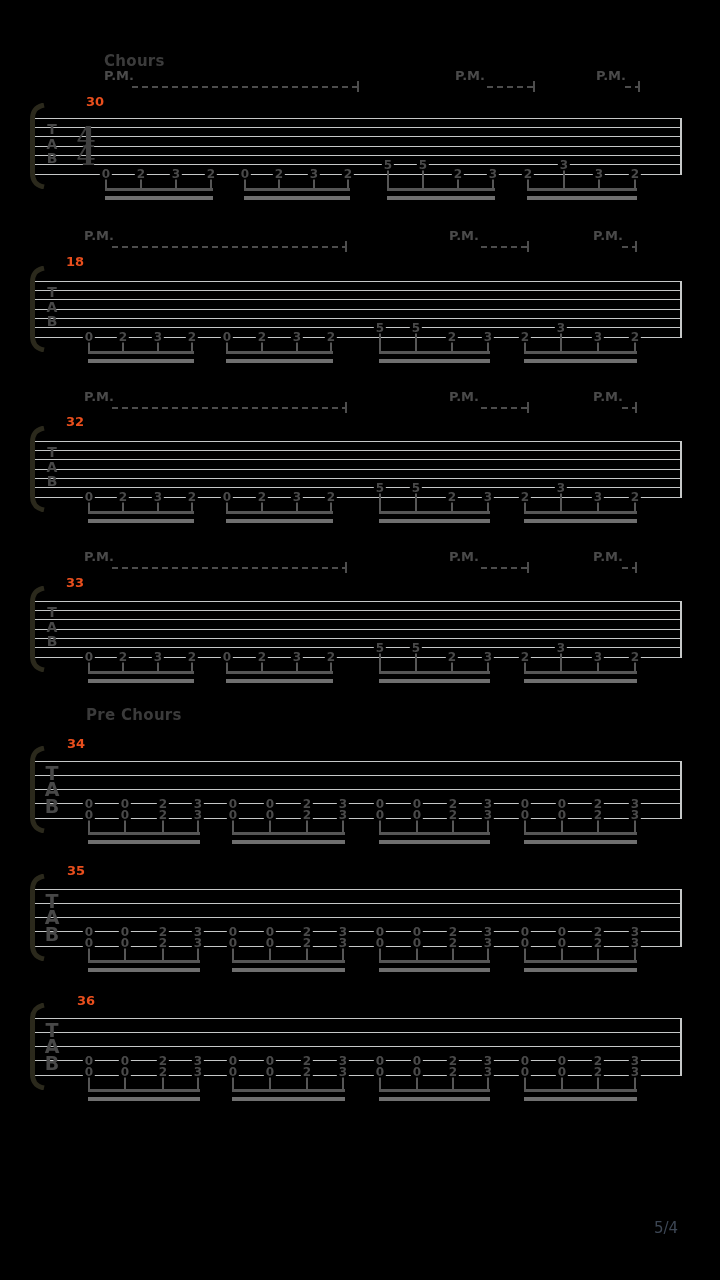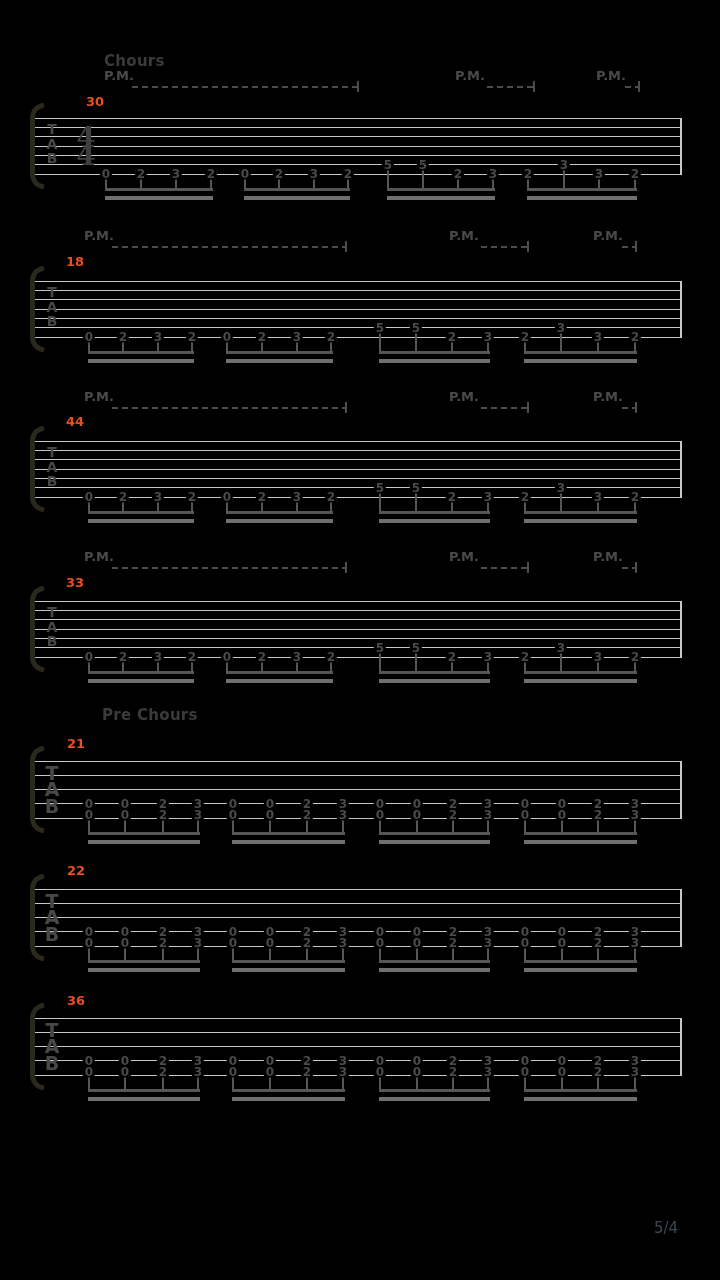--- a/index.html
+++ b/index.html
@@ -21,21 +21,21 @@
   .beam1{position:absolute;height:3px;background:#565656;z-index:2;}
   .beam2{position:absolute;height:4px;background:#6f6f6f;z-index:2;}
   .page-indicator{position:absolute;font-size:15px;color:#3d4755;width:52px;text-align:center;}
   .bracket{position:absolute;z-index:2;}
 </style>
 </head>
 <body>
 
 <div class="page" id="page">
   <div class="section-label" style="left:104px;top:52px;">Chours</div>
-  <div class="section-label" style="left:86px;top:706px;margin-left:16px;">Pre Chours</div>
+  <div class="section-label" style="left:86px;top:706px;">Pre Chours</div>
   <div class="page-indicator" style="left:640px;top:1219px;">5/4</div>
 <div class="pm-label" style="left: 104px; top: 69px;">P.M.</div>
     <div class="pm-dash" style="left: 132px; top: 86px; width: 225px;"></div>
     <div class="pm-tick" style="left: 357px; top: 81px;"></div>
     <div class="pm-label" style="left: 455px; top: 69px;">P.M.</div>
     <div class="pm-dash" style="left: 487px; top: 86px; width: 46px;"></div>
     <div class="pm-tick" style="left: 533px; top: 81px;"></div>
     <div class="pm-label" style="left: 596px; top: 69px;">P.M.</div>
     <div class="pm-dash" style="left: 625px; top: 86px; width: 13px;"></div>
     <div class="pm-tick" style="left: 638px; top: 81px;"></div>
@@ -182,21 +182,21 @@
       <path d="M17 2 C8 4,5.5 9,5.5 16 L5.5 70 C5.5 77,8 82,17 84" stroke="#2b291c" stroke-width="5" fill="none"></path>
     </svg>
     <div class="staff-line" style="left: 34px; top: 440.5px; width: 646px;"></div>
     <div class="staff-line" style="left: 34px; top: 449.833px; width: 646px;"></div>
     <div class="staff-line" style="left: 34px; top: 459.167px; width: 646px;"></div>
     <div class="staff-line" style="left: 34px; top: 468.5px; width: 646px;"></div>
     <div class="staff-line" style="left: 34px; top: 477.833px; width: 646px;"></div>
     <div class="staff-line" style="left: 34px; top: 487.167px; width: 646px;"></div>
     <div class="staff-line" style="left: 34px; top: 496.5px; width: 646px;"></div>
     <div class="barline" style="left: 680px; top: 440.5px; height: 57px;"></div>
-    <div class="measure-number" style="left: 66px; top: 416px;">44</div>
+    <div class="measure-number" style="left: 66px; top: 416px;">32</div>
     <div class="clef-letter" style="left: 52px; top: 452px; font-size: 14px;">T</div>
     <div class="clef-letter" style="left: 52px; top: 466.5px; font-size: 14px;">A</div>
     <div class="clef-letter" style="left: 52px; top: 481px; font-size: 14px;">B</div>
     <div class="fret" style="left: 89px; top: 497px;">0</div>
     <div class="stem" style="left: 88.25px; top: 502px; height: 12px;"></div>
     <div class="fret" style="left: 123px; top: 497px;">2</div>
     <div class="stem" style="left: 122.25px; top: 502px; height: 12px;"></div>
     <div class="fret" style="left: 158px; top: 497px;">3</div>
     <div class="stem" style="left: 157.25px; top: 502px; height: 12px;"></div>
     <div class="fret" style="left: 192px; top: 497px;">2</div>
@@ -290,21 +290,21 @@
     <div class="beam2" style="left: 524px; top: 678.5px; width: 113px;"></div>
     <svg width="22" height="87" class="bracket" style="left: 27px; top: 746px;">
       <path d="M17 2 C8 4,5.5 9,5.5 16 L5.5 71 C5.5 78,8 83,17 85" stroke="#2b291c" stroke-width="5" fill="none"></path>
     </svg>
     <div class="staff-line" style="left: 34px; top: 760.5px; width: 646px;"></div>
     <div class="staff-line" style="left: 34px; top: 774.75px; width: 646px;"></div>
     <div class="staff-line" style="left: 34px; top: 789px; width: 646px;"></div>
     <div class="staff-line" style="left: 34px; top: 803.25px; width: 646px;"></div>
     <div class="staff-line" style="left: 34px; top: 817.5px; width: 646px;"></div>
     <div class="barline" style="left: 680px; top: 760.5px; height: 58px;"></div>
-    <div class="measure-number" style="left: 67px; top: 738px;">21</div>
+    <div class="measure-number" style="left: 67px; top: 738px;">34</div>
     <div class="clef-letter" style="left: 52px; top: 773px; font-size: 19px;">T</div>
     <div class="clef-letter" style="left: 52px; top: 789px; font-size: 19px;">A</div>
     <div class="clef-letter" style="left: 52px; top: 805.5px; font-size: 19px;">B</div>
     <div class="fret" style="left: 89px; top: 803.75px;">0</div>
     <div class="fret" style="left: 89px; top: 815px;">0</div>
     <div class="stem" style="left: 88.25px; top: 820px; height: 15px;"></div>
     <div class="fret" style="left: 125px; top: 803.75px;">0</div>
     <div class="fret" style="left: 125px; top: 815px;">0</div>
     <div class="stem" style="left: 124.25px; top: 820px; height: 15px;"></div>
     <div class="fret" style="left: 163px; top: 803.75px;">2</div>
@@ -359,21 +359,21 @@
     <div class="beam2" style="left: 524px; top: 839.5px; width: 113px;"></div>
     <svg width="22" height="87" class="bracket" style="left: 27px; top: 874px;">
       <path d="M17 2 C8 4,5.5 9,5.5 16 L5.5 71 C5.5 78,8 83,17 85" stroke="#2b291c" stroke-width="5" fill="none"></path>
     </svg>
     <div class="staff-line" style="left: 34px; top: 888.5px; width: 646px;"></div>
     <div class="staff-line" style="left: 34px; top: 902.75px; width: 646px;"></div>
     <div class="staff-line" style="left: 34px; top: 917px; width: 646px;"></div>
     <div class="staff-line" style="left: 34px; top: 931.25px; width: 646px;"></div>
     <div class="staff-line" style="left: 34px; top: 945.5px; width: 646px;"></div>
     <div class="barline" style="left: 680px; top: 888.5px; height: 58px;"></div>
-    <div class="measure-number" style="left: 67px; top: 865px;">22</div>
+    <div class="measure-number" style="left: 67px; top: 865px;">35</div>
     <div class="clef-letter" style="left: 52px; top: 901px; font-size: 19px;">T</div>
     <div class="clef-letter" style="left: 52px; top: 917px; font-size: 19px;">A</div>
     <div class="clef-letter" style="left: 52px; top: 933.5px; font-size: 19px;">B</div>
     <div class="fret" style="left: 89px; top: 931.75px;">0</div>
     <div class="fret" style="left: 89px; top: 943px;">0</div>
     <div class="stem" style="left: 88.25px; top: 948px; height: 15px;"></div>
     <div class="fret" style="left: 125px; top: 931.75px;">0</div>
     <div class="fret" style="left: 125px; top: 943px;">0</div>
     <div class="stem" style="left: 124.25px; top: 948px; height: 15px;"></div>
     <div class="fret" style="left: 163px; top: 931.75px;">2</div>
@@ -428,21 +428,21 @@
     <div class="beam2" style="left: 524px; top: 967.5px; width: 113px;"></div>
     <svg width="22" height="87" class="bracket" style="left: 27px; top: 1003px;">
       <path d="M17 2 C8 4,5.5 9,5.5 16 L5.5 71 C5.5 78,8 83,17 85" stroke="#2b291c" stroke-width="5" fill="none"></path>
     </svg>
     <div class="staff-line" style="left: 34px; top: 1017.5px; width: 646px;"></div>
     <div class="staff-line" style="left: 34px; top: 1031.75px; width: 646px;"></div>
     <div class="staff-line" style="left: 34px; top: 1046px; width: 646px;"></div>
     <div class="staff-line" style="left: 34px; top: 1060.25px; width: 646px;"></div>
     <div class="staff-line" style="left: 34px; top: 1074.5px; width: 646px;"></div>
     <div class="barline" style="left: 680px; top: 1017.5px; height: 58px;"></div>
-    <div class="measure-number" style="left: 67px; top: 995px;">36</div>
+    <div class="measure-number" style="left: 77px; top: 995px;">36</div>
     <div class="clef-letter" style="left: 52px; top: 1030px; font-size: 19px;">T</div>
     <div class="clef-letter" style="left: 52px; top: 1046px; font-size: 19px;">A</div>
     <div class="clef-letter" style="left: 52px; top: 1062.5px; font-size: 19px;">B</div>
     <div class="fret" style="left: 89px; top: 1060.75px;">0</div>
     <div class="fret" style="left: 89px; top: 1072px;">0</div>
     <div class="stem" style="left: 88.25px; top: 1077px; height: 15px;"></div>
     <div class="fret" style="left: 125px; top: 1060.75px;">0</div>
     <div class="fret" style="left: 125px; top: 1072px;">0</div>
     <div class="stem" style="left: 124.25px; top: 1077px; height: 15px;"></div>
     <div class="fret" style="left: 163px; top: 1060.75px;">2</div>

